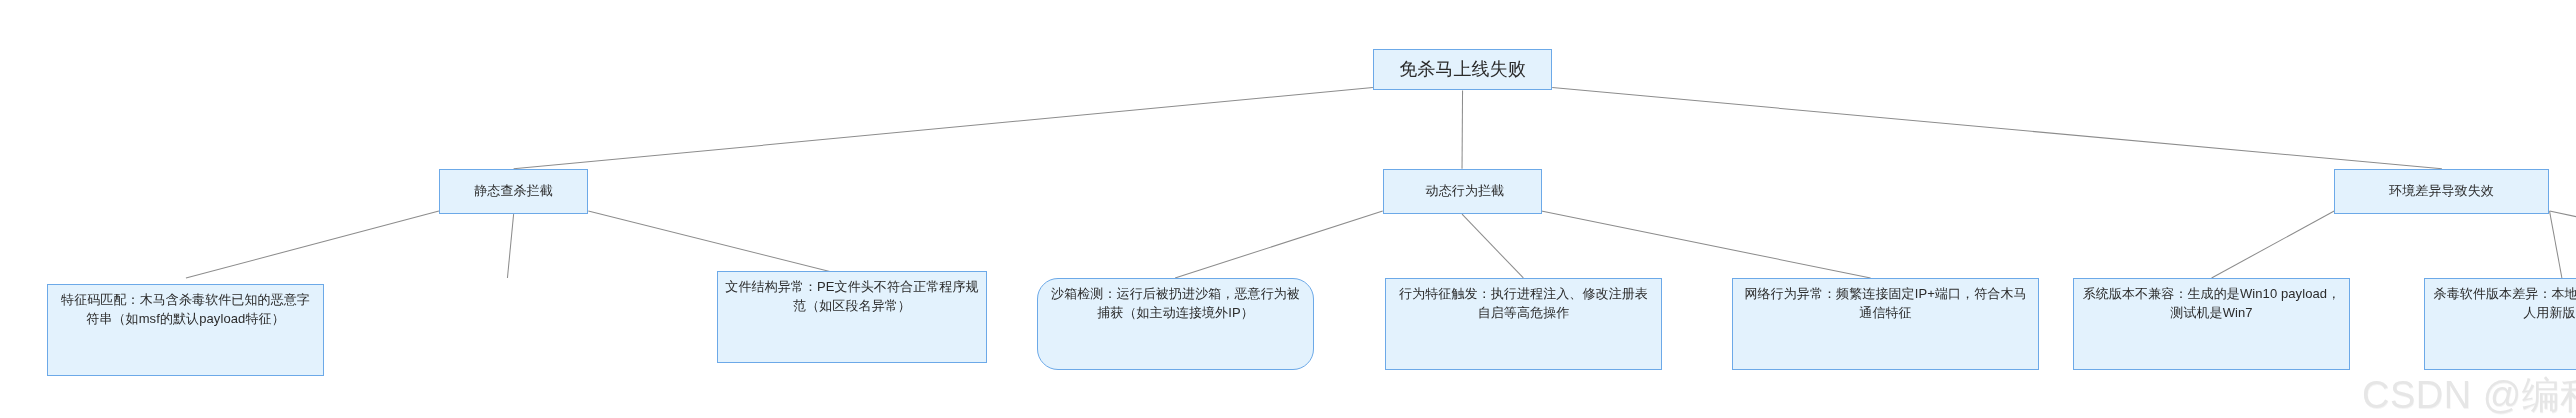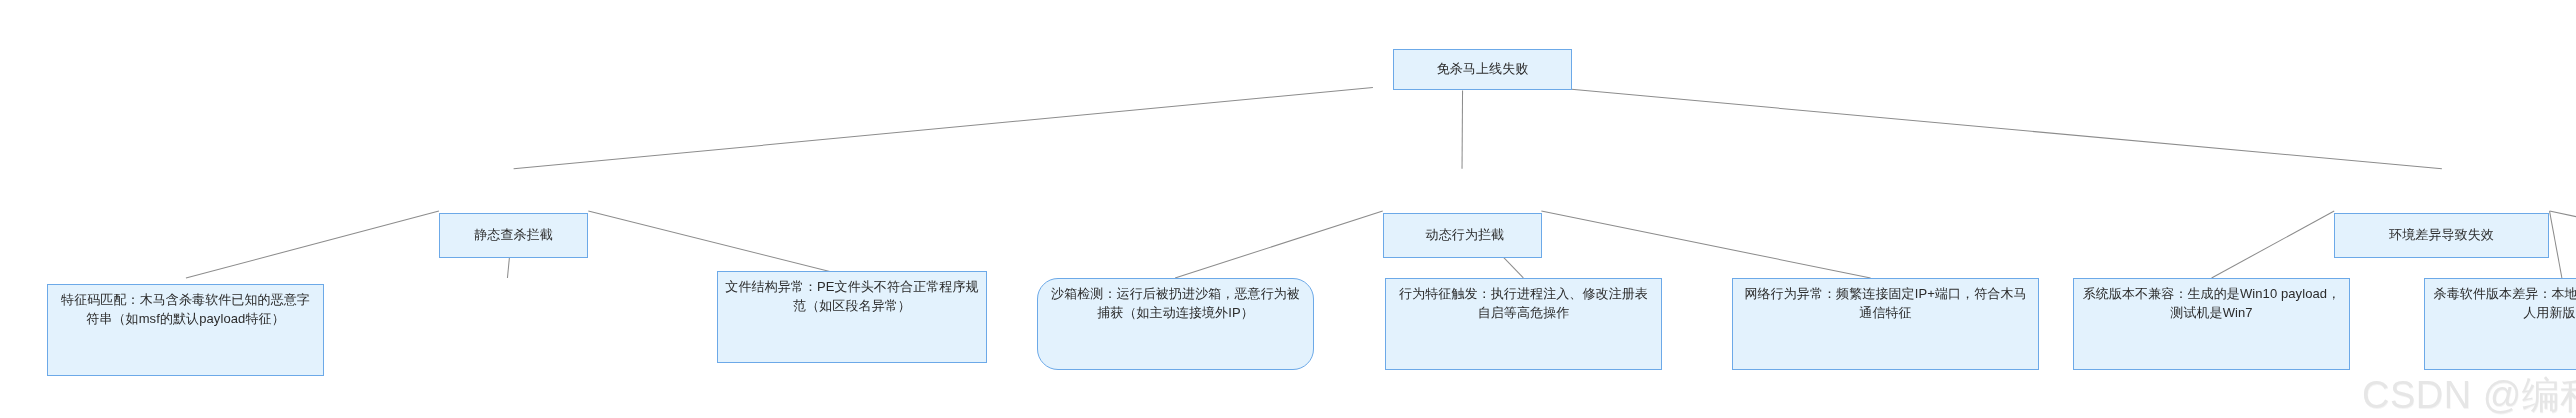--- a/index.html
+++ b/index.html
@@ -36,26 +36,24 @@
     padding: 6.2px 7.2px;
     line-height: 1.45;
     letter-spacing: 0.1px;
     word-break: break-word;
     z-index: 2;
   }
   .node.center-v {
     align-items: center;
   }
   .node-root {
-    font-size: 13px;
-    margin-left: 20px;
+    font-size: 18px;
   }
   .node-l2 {
     font-size: 13px;
-    margin-top: 44px;
   }
   .node-leaf {
     font-size: 13px;
   }
   .watermark {
     position: absolute;
     left: 2362px;
     top: 370px;
     font-size: 38px;
     color: #e6e6e6;

